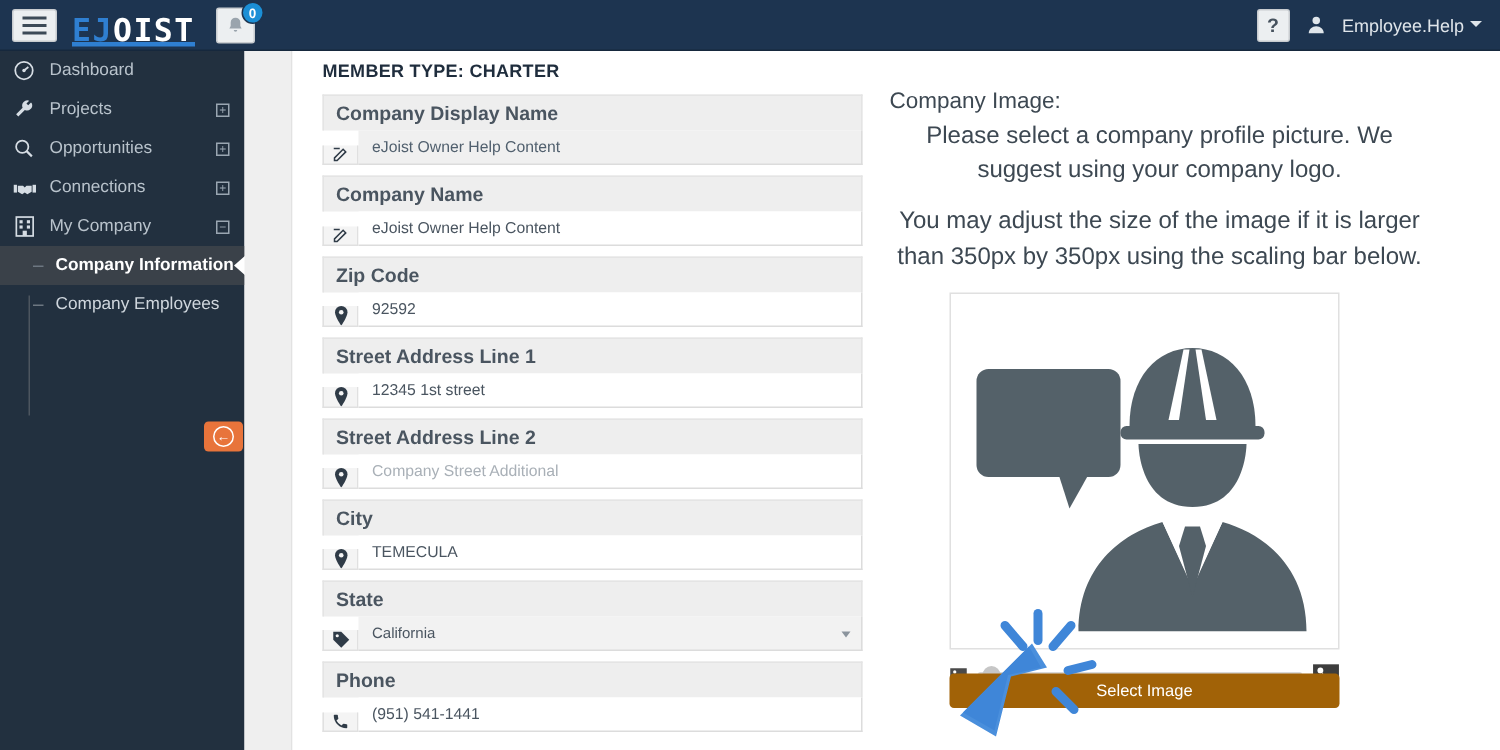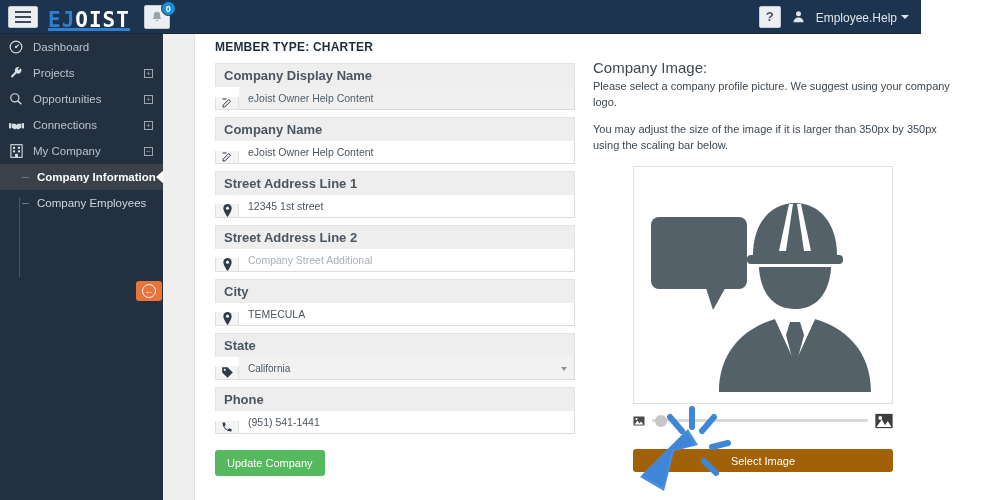--- a/index.html
+++ b/index.html
@@ -6,21 +6,21 @@
   html, body {
     width: 1000px; height: 500px;
     font-family: "Liberation Sans", sans-serif;
     background: #ffffff;
     overflow: hidden;
   }
   #app { position: relative; width: 1000px; height: 500px; }
 
   
   .topbar {
-    position: absolute; top: 0; left: 0; width: 921px; height: 34px;
+    position: absolute; top: 0; left: 0; width: 1000px; height: 34px;
     background: #1d3450;
     display: flex; align-items: center;
     border-bottom: 1px solid #16283d;
   }
   .hamburger {
     width: 30px; height: 22px; margin-left: 8px;
     background: #eceff1; border: 1px solid #c8ccd0; border-radius: 2px;
     display: flex; flex-direction: column; justify-content: center;
     align-items: center; gap: 3px; cursor: pointer;
   }
@@ -175,21 +175,21 @@
   }
   .update-btn {
     margin-top: 9px; background: #54ba5d; color: #fff; border: none;
     border-radius: 3px; font-size: 11px; padding: 7px 12px; cursor: pointer;
     font-family: "Liberation Sans", sans-serif;
   }
 
   
   .right-col { position: absolute; left: 398px; top: 25px; width: 360px; }
   .ci-title { font-size: 15px; color: #3d4852; margin-bottom: 3px; }
-  .ci-p { font-size: 11px; color: #3d4852; line-height: 1.45; }
+  .ci-p { font-size: 16px; color: #3d4852; line-height: 1.45; text-align: center; }
   .ci-p.second { margin-top: 11px; }
 
   .img-frame {
     margin: 12px 0 0 40px; width: 260px; height: 238px;
     border: 1px solid #e0e0e0; background: #fff;
     display: flex; align-items: center; justify-content: center;
   }
 
   .slider-row {
     margin: 9px 0 0 40px; width: 260px; display: flex;
@@ -354,20 +354,31 @@
           <div class="field-row">
             <div class="field-icon">
               <svg width="12" height="12" viewBox="0 0 24 24">
                 <path fill="none" stroke="#2f3b47" stroke-width="2" d="M4 16.5V20h3.5L19 8.5 15.5 5z"></path>
                 <path fill="none" stroke="#2f3b47" stroke-width="2" d="M3 4h8"></path>
               </svg>
             </div>
             <input type="text" class="field-input" value="eJoist Owner Help Content" style="">
           </div>
         </div><div class="field">
+          <div class="field-label">Zip Code</div>
+          <div class="field-row">
+            <div class="field-icon">
+              <svg width="11" height="13" viewBox="0 0 16 22">
+                <path fill="#2f3b47" d="M8 0a7 7 0 0 0-7 7c0 5.3 7 15 7 15s7-9.7 7-15a7 7 0 0 0-7-7z"></path>
+                <circle cx="8" cy="7" r="2.6" fill="#f4f4f4"></circle>
+              </svg>
+            </div>
+            <input type="text" class="field-input" value="92592" style="">
+          </div>
+        </div><div class="field">
           <div class="field-label">Street Address Line 1</div>
           <div class="field-row">
             <div class="field-icon">
               <svg width="11" height="13" viewBox="0 0 16 22">
                 <path fill="#2f3b47" d="M8 0a7 7 0 0 0-7 7c0 5.3 7 15 7 15s7-9.7 7-15a7 7 0 0 0-7-7z"></path>
                 <circle cx="8" cy="7" r="2.6" fill="#f4f4f4"></circle>
               </svg>
             </div>
             <input type="text" class="field-input" value="12345 1st street" style="">
           </div>

